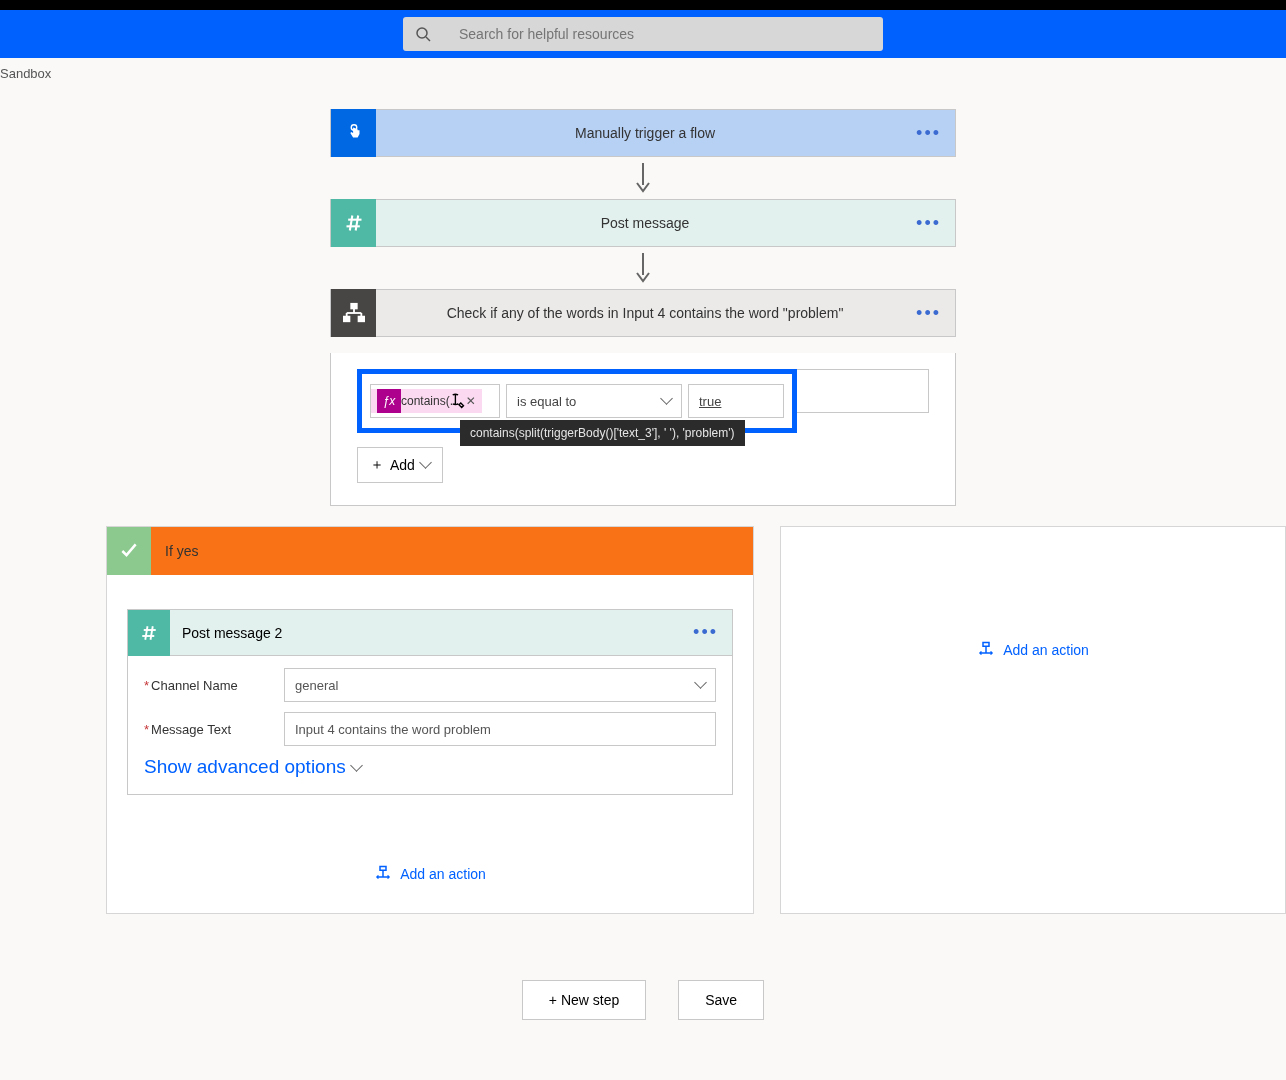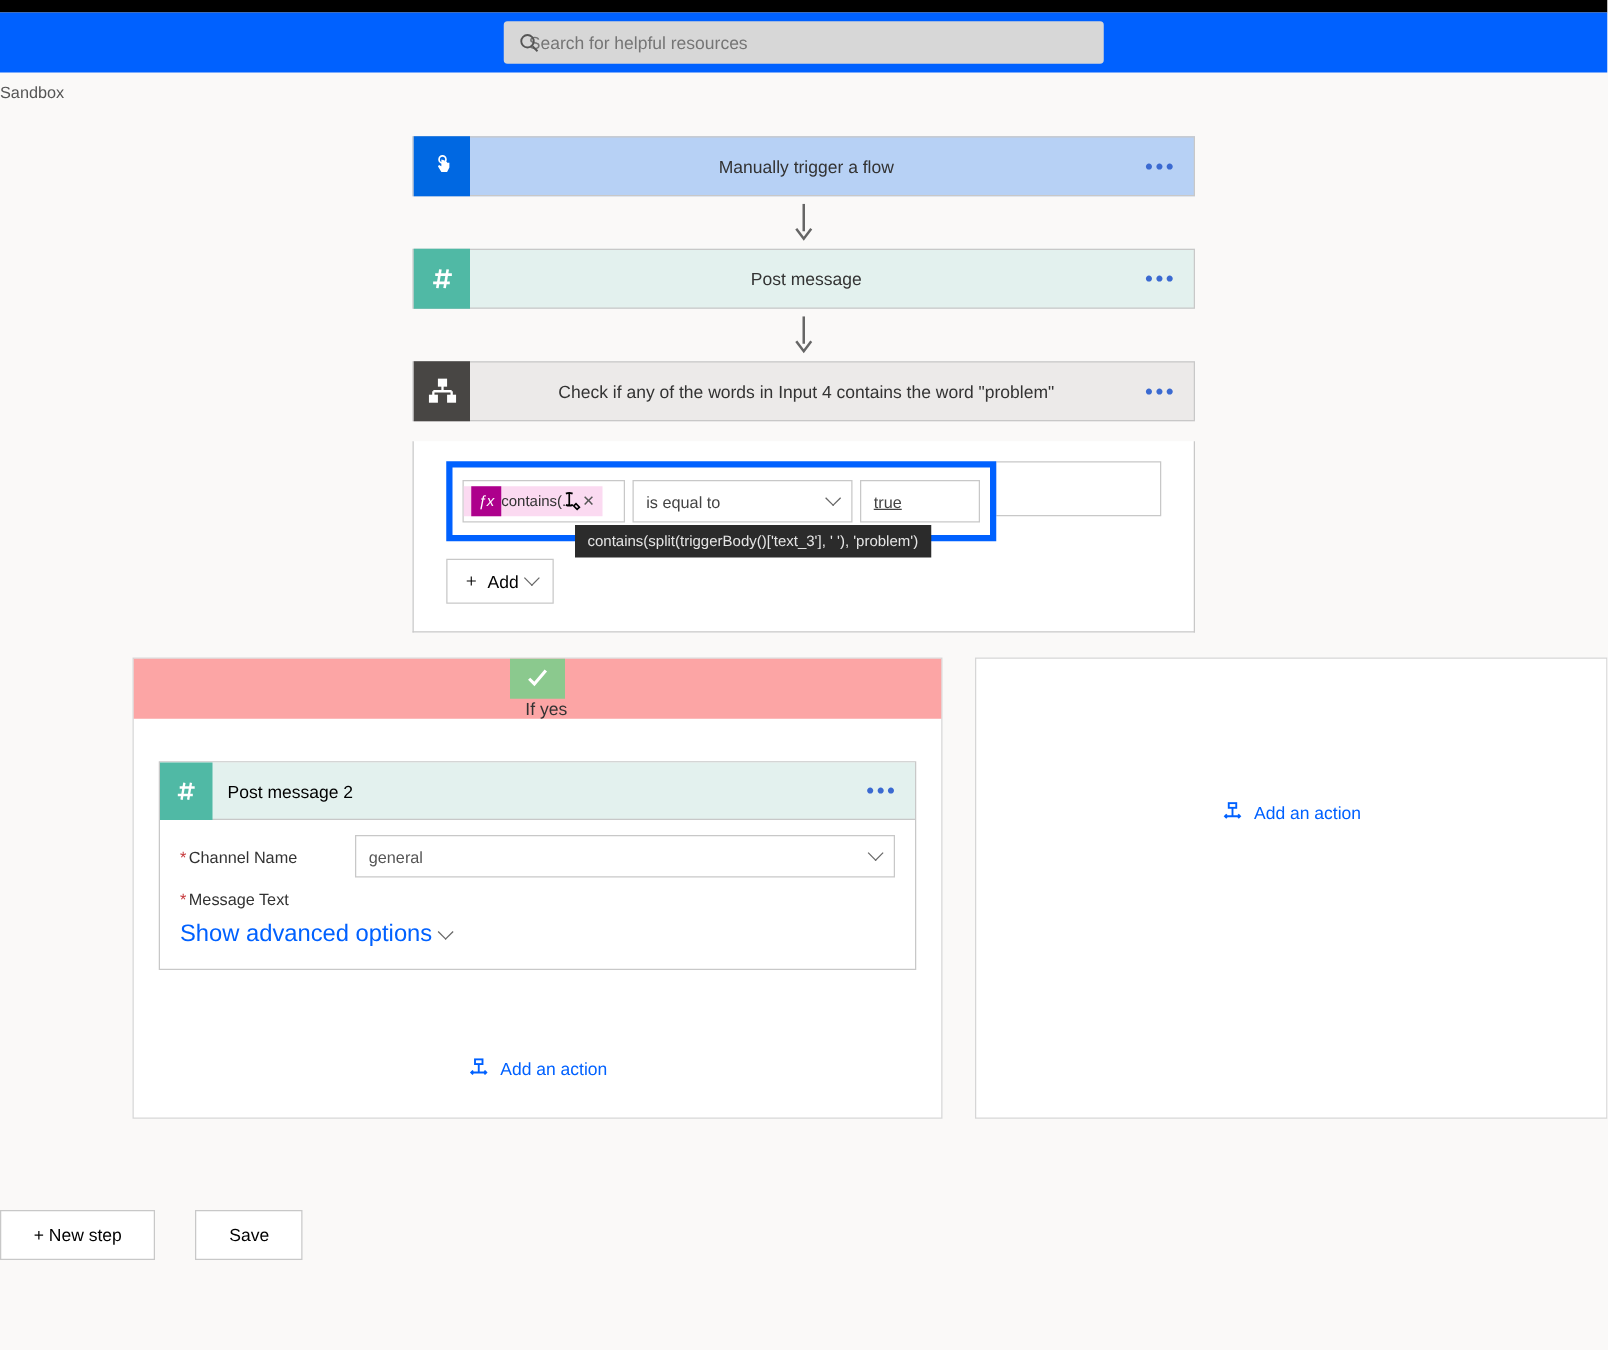--- a/index.html
+++ b/index.html
@@ -1,21 +1,21 @@
 <!DOCTYPE html>
 <html><head>
 <meta charset="utf-8">
 <style>
   * { box-sizing: border-box; margin: 0; padding: 0; font-family: "Segoe UI", Arial, sans-serif; }
   body { background: #faf9f8; width: 1286px; height: 1080px; overflow: hidden; position: relative; }
   
   .topbar { background: #000; height: 10px; width: 100%; }
   .header { background: #0061ff; height: 48px; display: flex; align-items: center; justify-content: center; }
   .searchbox { position: relative; width: 480px; }
-  .searchbox input { width: 100%; height: 34px; border: none; border-radius: 3px; background: #d7d7d7; padding-left: 20px; font-size: 14px; color: #333; }
+  .searchbox input { width: 100%; height: 34px; border: none; border-radius: 3px; background: #d7d7d7; padding-left: 56px; font-size: 14px; color: #333; }
   .searchbox .search-icon { position: absolute; left: 12px; top: 50%; transform: translateY(-50%); width: 16px; height: 16px; }
   
   .breadcrumb { padding: 8px 0 8px 0px; font-size: 13px; color: #555; }
   
   .canvas { position: relative; width: 100%; }
   
   .step-card { width: 626px; margin: 0 auto; border: 1px solid #c8c8c8; background: #fff; display: flex; align-items: center; height: 48px; position: relative; text-align: center; }
   .step-card .step-icon { width: 45px; height: 48px; display: flex; align-items: center; justify-content: center; flex-shrink: 0; }
   .step-card .step-title { padding-left: 12px; font-size: 14px; color: #333; flex: 1; }
   .step-card .more { padding: 0 14px; color: #3b6ad1; font-size: 18px; letter-spacing: 2px; cursor: pointer; }
@@ -43,21 +43,21 @@
   .tooltip { position:absolute; top:46px; left:98px; background:#2b2b2b; color:#e5e5e5; font-size:12px; padding:6px 10px; white-space:nowrap; }
   .cursor { position:absolute; left:88px; top:18px; width:18px;height:22px;}
   .add-btn { border:1px solid #c8c8c8; height:36px; padding:0 12px; display:inline-flex; align-items:center; gap:6px; margin-top:14px; font-size:14px; cursor:pointer; }
   
   .branches { display:flex; gap:26px; margin-top:20px; padding:0 0 0 0;}
   .branch { flex:1; background:#fff; border:1px solid #d6d6d6; display:flex; flex-direction:column; }
   .branch-left { margin-left:106px; width:648px; flex:none;}
   .branch-right { margin-right:0; flex:1;}
   .branch-head { height:48px; display:flex; align-items:center; }
   .branch-head .bicon{ width:44px;height:48px;display:flex;align-items:center;justify-content:center;}
-  .yes-head { background:#fca5a5;flex-direction:column;}
+  .yes-head { background:#f97316;}
   .yes-head .bicon{ background:#8bc98e;}
   .no-head { background:#fcecea;}
   .no-head .bicon{ background:#f08374;}
   .branch-head .btitle{ padding-left:14px; font-size:14px; color:#333;}
   
   .inner-space { padding:34px 20px 30px 20px; flex:1; display:flex; flex-direction:column; align-items:center;}
   .post2 { width:100%; border:1px solid #c8c8c8; background:#fff;}
   .post2-head { height:46px; background:#e3f1ee; display:flex;align-items:center; border-bottom:1px solid #c8c8c8;}
   .post2-head .p2icon{ width:42px;height:46px;background:#50b9a5;display:flex;align-items:center;justify-content:center;}
   .post2-head .p2title{ flex:1; padding-left:12px; font-size:14px;}
@@ -66,21 +66,21 @@
   .frow{ display:flex; align-items:center; margin-bottom:10px;}
   .flabel{ width:140px; font-size:13px;color:#333;}
   .flabel .req{ color:#c6373a;margin-right:2px;}
   .finput{ flex:1; border:1px solid #c8c8c8; height:34px; padding:0 10px; display:flex;align-items:center;justify-content:space-between; font-size:13px;color:#555;}
   .finput .chev{ color:#0061ff;}
   .advanced{ color:#0061ff; font-size:19px; margin-top:10px;cursor:pointer; display:flex;align-items:center;gap:6px;}
   
   .add-action{ color:#0061ff; display:flex;align-items:center;gap:8px; font-size:14px; margin-top:70px; cursor:pointer;}
   .add-action-right{ color:#0061ff; display:flex;align-items:center;gap:8px; font-size:14px; margin-top:80px; cursor:pointer;}
   
-  .bottom-bar{ position:absolute; bottom:72px; left:0; right:0; display:flex; justify-content:flex-start; gap:32px;}
+  .bottom-bar{ position:absolute; bottom:60px; left:0; right:0; display:flex; justify-content:center; gap:32px;}
   .bottom-bar button{ border:1px solid #c8c8c8; background:#fff; height:40px; padding:0 26px; font-size:14px; cursor:pointer;}
   
   .chev-down::after{ content:''; display:inline-block; width:8px;height:8px;border-right:1px solid #666;border-bottom:1px solid #666;transform:rotate(45deg);margin-bottom:3px;}
 </style>
 </head>
 <body>
 
 <div class="topbar"></div>
 
 <div class="header">
@@ -211,20 +211,23 @@
           <div class="post2-body">
             <div class="frow">
               <div class="flabel"><span class="req">*</span><span>Channel Name</span></div>
               <div class="finput">
                 <span>general</span>
                 <span class="chev"><span class="chev-down" style="border-color:#0061ff;"></span></span>
               </div>
             </div>
             <div class="frow">
               <div class="flabel"><span class="req">*</span><span>Message Text</span></div>
+              <div class="finput">
+                <span>Input 4 contains the word problem</span>
+              </div>
             </div>
             <div class="advanced">
               <span>Show advanced options</span>
               <span class="chev-down" style="border-color:#0061ff;"></span>
             </div>
           </div>
         </div>
         <div class="add-action">
           <svg width="18" height="18" viewBox="0 0 24 24" fill="none" stroke="#0061ff" stroke-width="2">
               <rect x="8" y="2" width="8" height="5"></rect>

